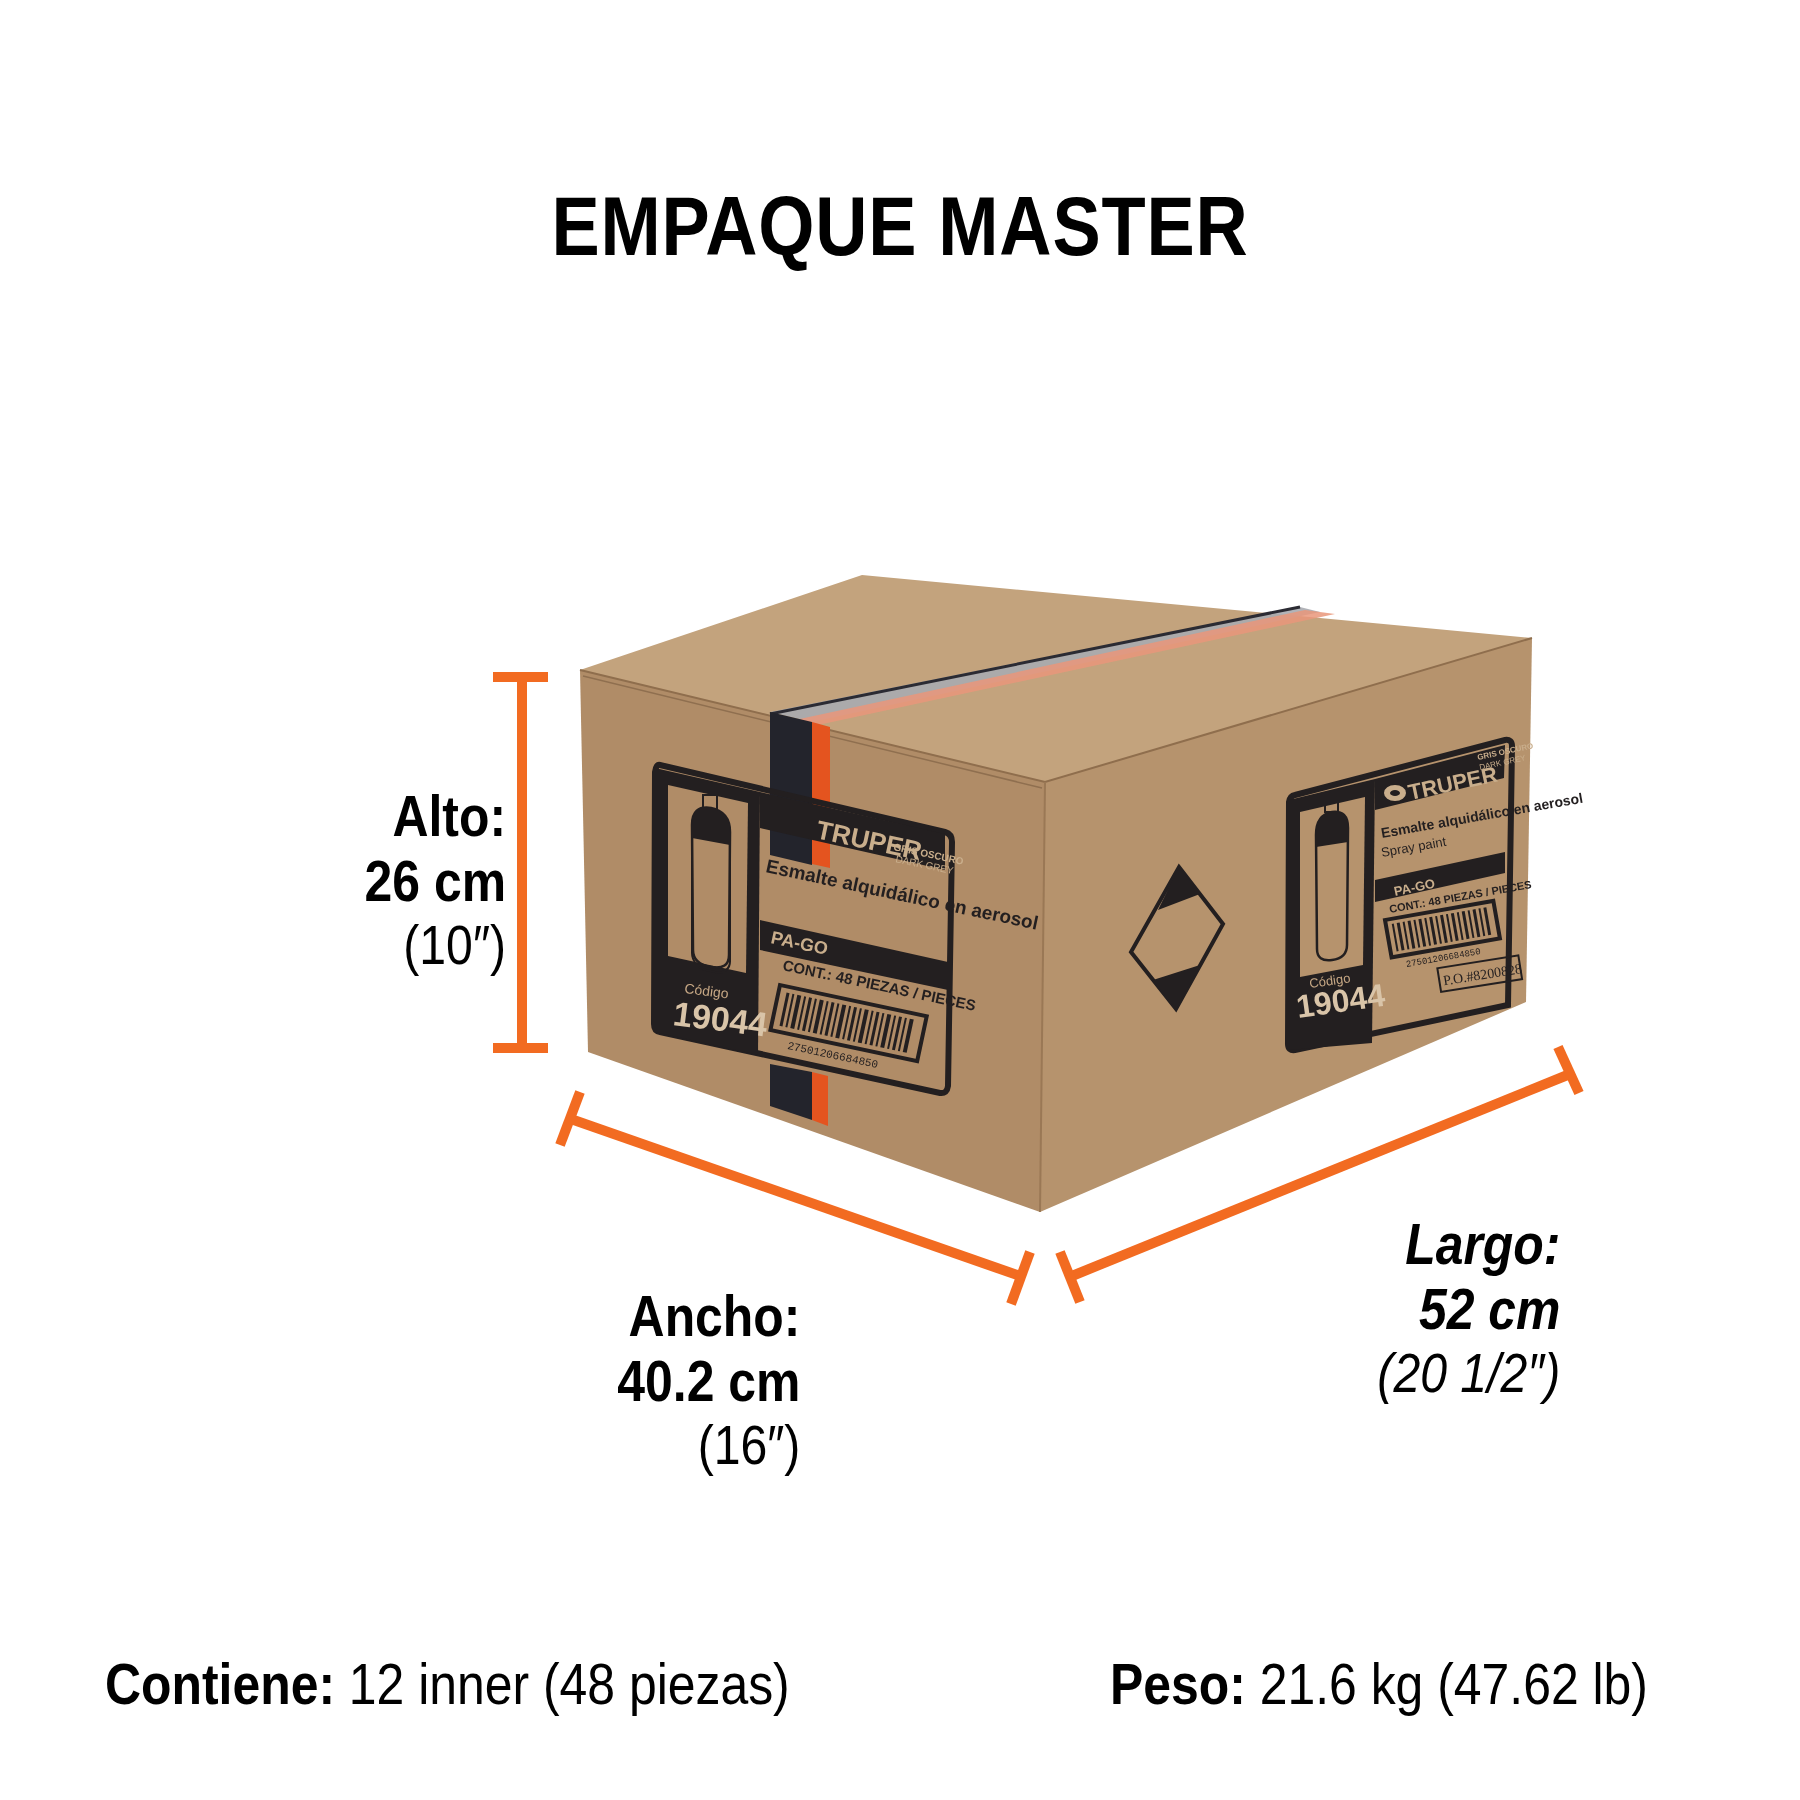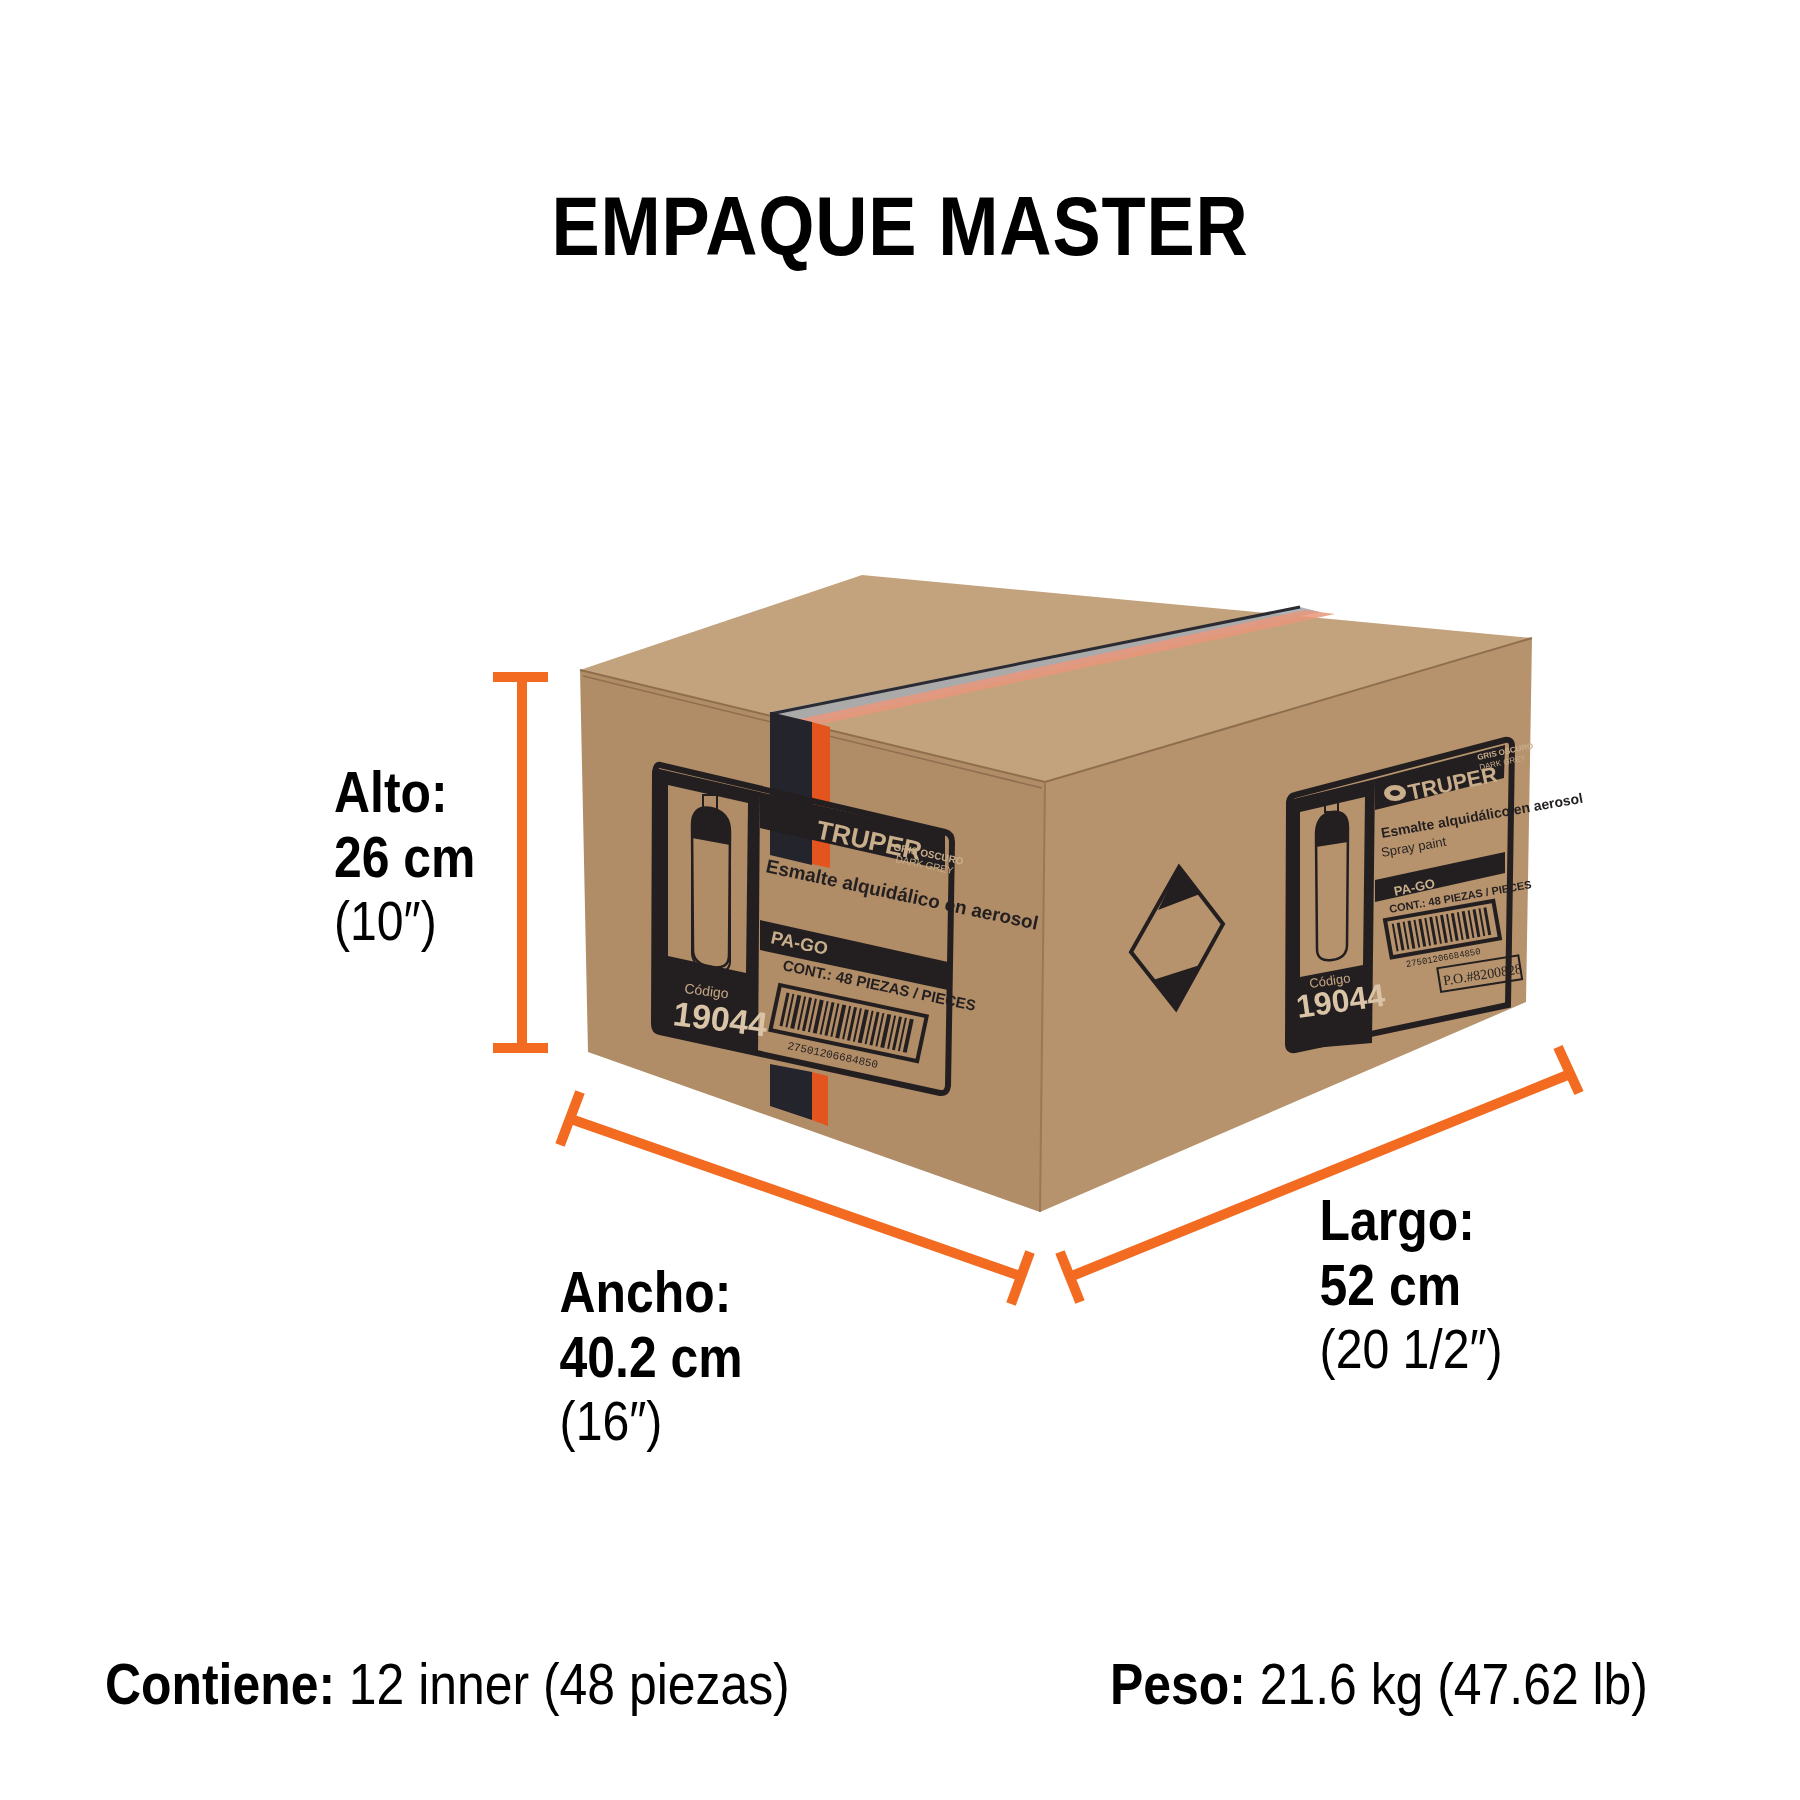--- a/index.html
+++ b/index.html
@@ -1,20 +1,20 @@
 <!DOCTYPE html>
 <html><head>
 <meta charset="utf-8">
 <style>
   html, body { margin: 0; padding: 0; background: #ffffff; }
   body { width: 1800px; height: 1800px; position: relative; overflow: hidden;
          font-family: "Liberation Sans", "DejaVu Sans", sans-serif; color: #000; }
   .title { position: absolute; left: 0; top: 178px; width: 1800px; text-align: center;
            font-size: 84px; font-weight: bold; letter-spacing: 1px; transform: scaleX(0.86); transform-origin: 900px 0; }
-  .dim { position: absolute; text-align: left; font-weight: bold; line-height: 1.12; }
+  .dim { position: absolute; text-align: right; font-weight: bold; line-height: 1.12; margin-top: 24px; }
   .dim .lbl, .dim .val { font-size: 58px; font-weight: bold; display: block; transform: scaleX(0.86); }
   .dim .imp { font-size: 56px; font-weight: normal; display: block; transform: scaleX(0.86); }
   .footer { position: absolute; top: 1650px; font-size: 58px; white-space: nowrap; transform-origin: 0 0; transform: scaleX(0.86); }
   .footer b { font-weight: bold; }
   svg.scene { position: absolute; left: 0; top: 0; }
 </style>
 </head>
 <body>
 
 <div class="title">EMPAQUE MASTER</div>
@@ -174,21 +174,21 @@
   <span class="val">26 cm</span>
   <span class="imp">(10″)</span>
 </div>
 
 <div class="dim" style="left:540px; top:1260px; width:280px;">
   <span class="lbl">Ancho:</span>
   <span class="val">40.2 cm</span>
   <span class="imp">(16″)</span>
 </div>
 
-<div class="dim" style="left:1300px; top:1188px; width:280px;">
+<div class="dim" style="left:1300px; top:1188px; width:280px;font-style:italic;">
   <span class="lbl">Largo:</span>
   <span class="val">52 cm</span>
   <span class="imp">(20 1/2″)</span>
 </div>
 
 <div class="footer" style="left:105px;">
   <b>Contiene:</b>
   <span>12 inner (48 piezas)</span>
 </div>
 

